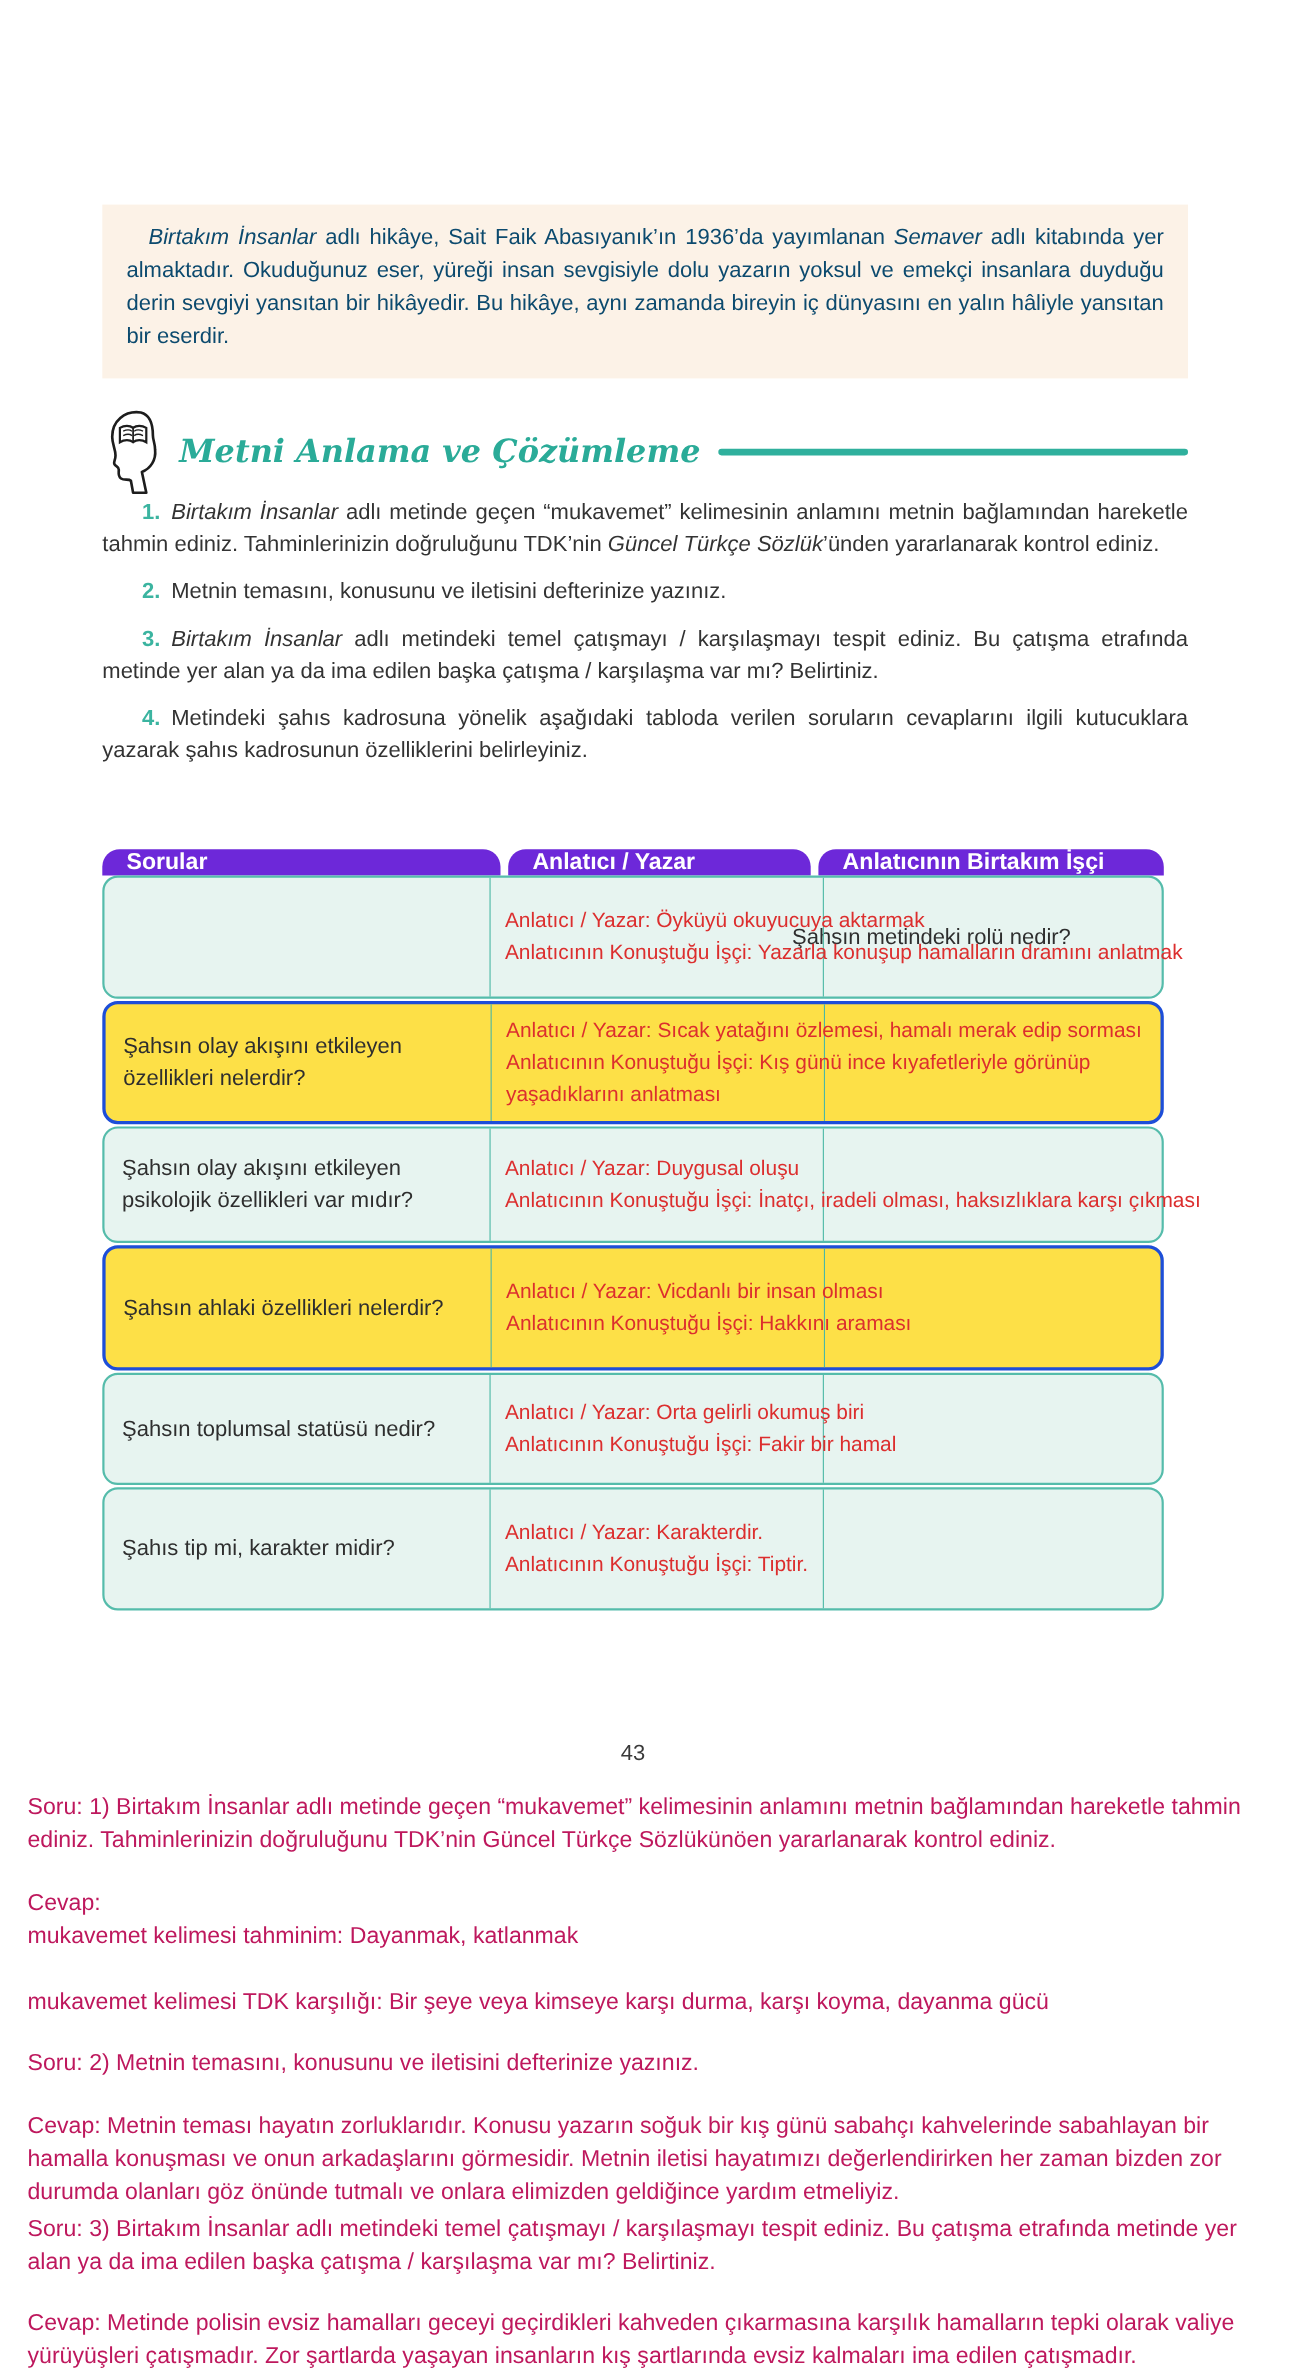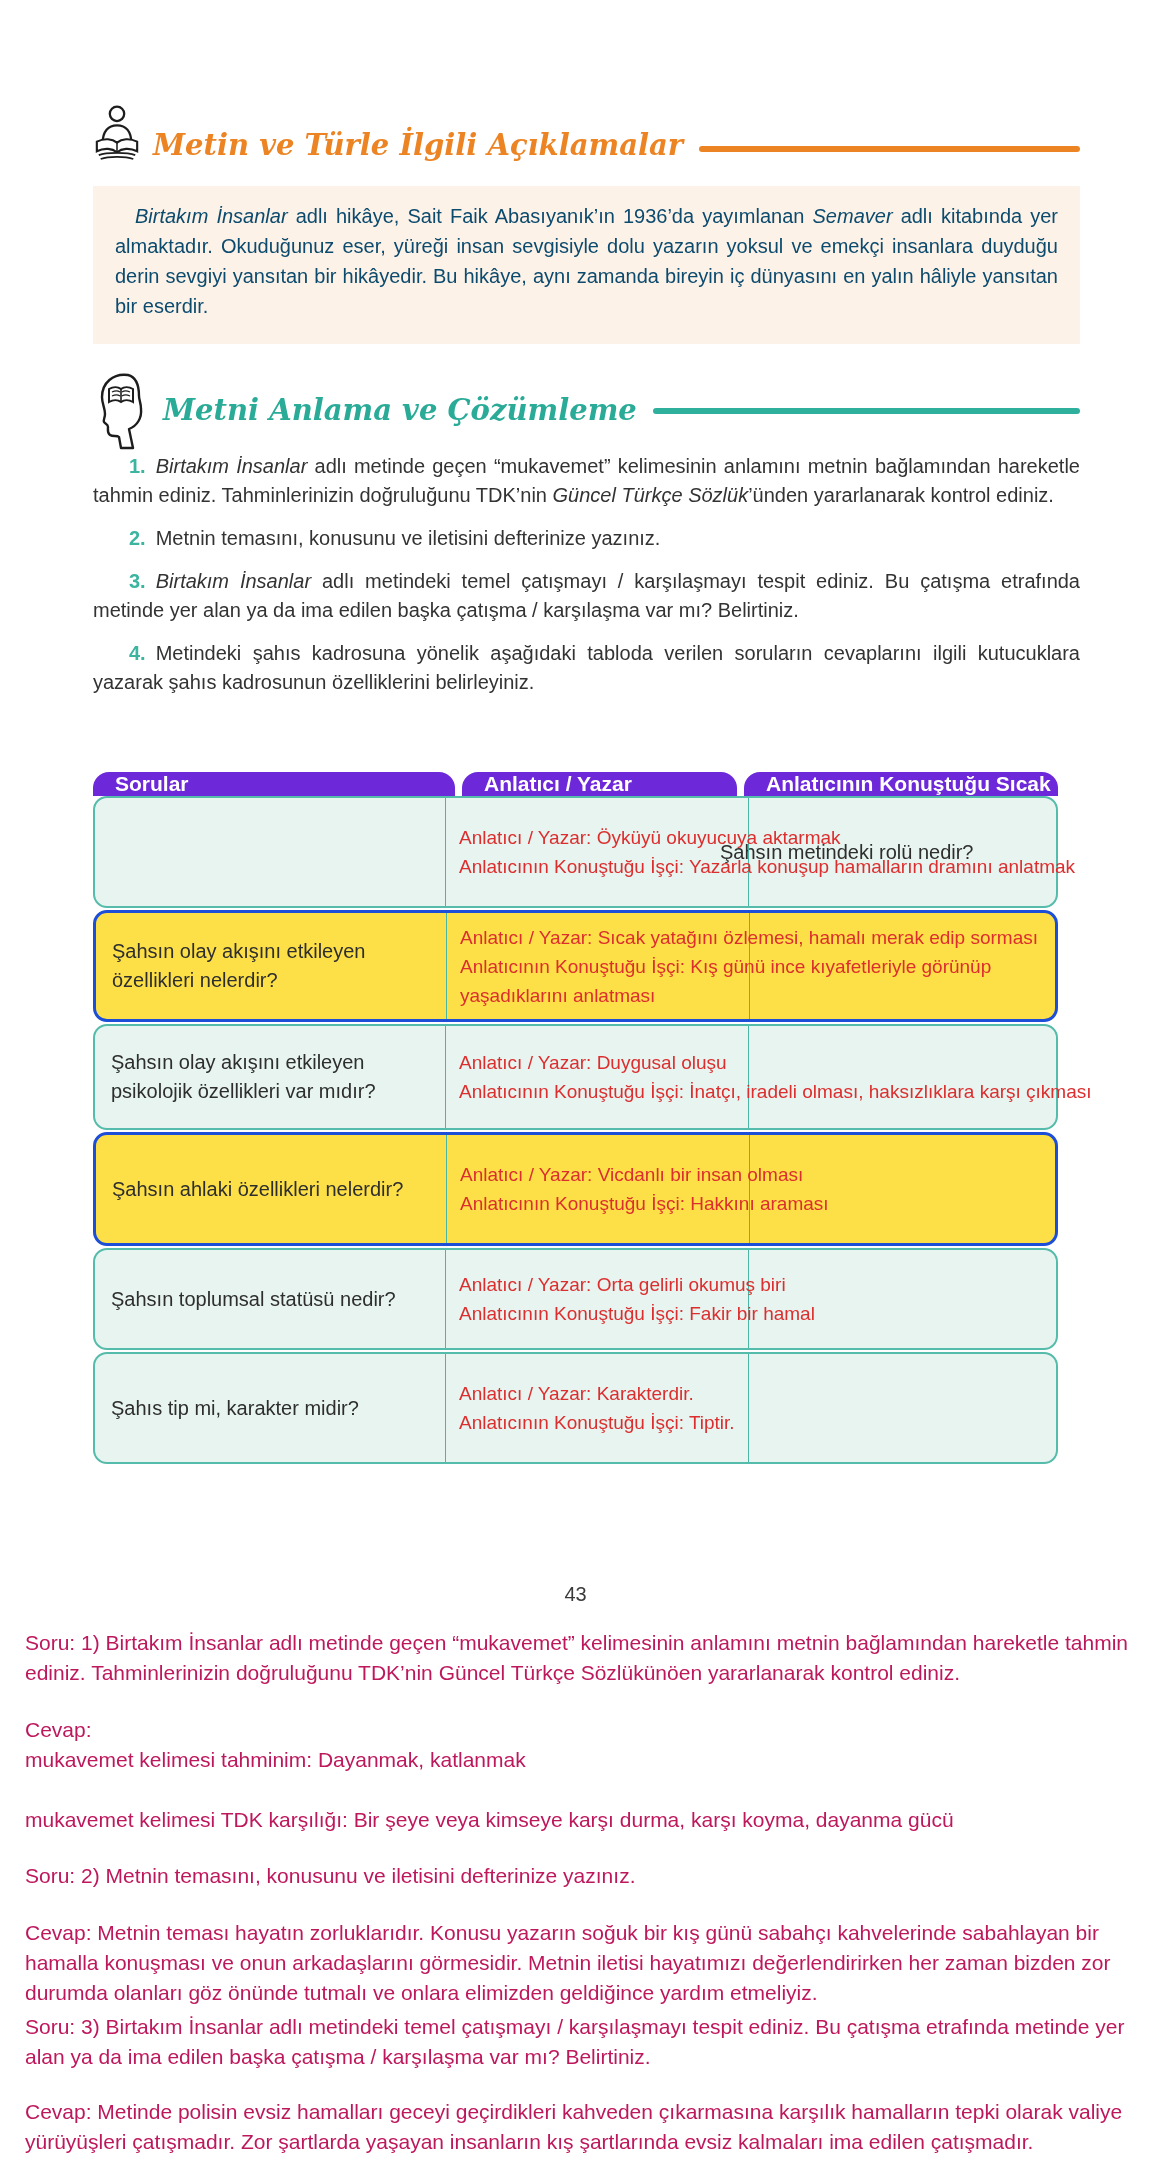--- a/index.html
+++ b/index.html
@@ -93,33 +93,20 @@
   .hand .gap-e{margin-top:4px;}
   .hand .gap-f{margin-top:25px;}
 
   svg{display:block;}
 </style>
 </head>
 <body>
 
 <div class="page">
 
-  <div class="sec-head" id="sec1">
-    <span class="icon">
-      <svg width="48" height="60" viewBox="0 0 50 60">
-        <circle cx="25" cy="9" r="7.5" fill="none" stroke="#1d1d1d" stroke-width="2.4"></circle>
-        <path d="M10 40 C10 27 16 21 25 21 C34 21 40 27 40 40" fill="#fff" stroke="#1d1d1d" stroke-width="2.4"></path>
-        <path d="M4 38 C12 34 20 35 25 39 C30 35 38 34 46 38 L46 48 C38 44 30 45 25 49 C20 45 12 44 4 48 Z" fill="#fff" stroke="#1d1d1d" stroke-width="2.2"></path>
-        <line x1="25" y1="39" x2="25" y2="49" stroke="#1d1d1d" stroke-width="1.6"></line>
-        <path d="M6 52 C14 49 36 49 44 52 M8 56 C16 53 34 53 42 56" fill="none" stroke="#1d1d1d" stroke-width="1.8"></path>
-      </svg>
-    </span>
-    <h1>Metin ve Türle İlgili Açıklamalar</h1>
-    <span class="rule"></span>
-  </div>
 
   <div class="intro-box">
     <p><i>Birtakım İnsanlar</i><span> adlı hikâye, Sait Faik Abasıyanık’ın 1936’da yayımlanan </span><i>Semaver</i><span> adlı kitabında yer almaktadır. Okuduğunuz eser, yüreği insan sevgisiyle dolu yazarın yoksul ve emekçi insanlara duyduğu derin sevgiyi yansıtan bir hikâyedir. Bu hikâye, aynı zamanda bireyin iç dünyasını en yalın hâliyle yansıtan bir eserdir.</span></p>
   </div>
 
   <div class="sec-head" id="sec2">
     <span class="icon">
       <svg width="58" height="78" viewBox="0 0 58 78">
         <path d="M35 3 C20 1 9 11 9 25 C9 32 12 36 12 42 C12 46 10 48 11 50 C12 52 15 52 15 55 C15 58 14 61 17 63 C20 65 24 63 26 65 L28 76 L40 76 L36 57 C44 54 49 46 48 37 C48 31 46 28 46 24 C46 12 43 5 35 3 Z" fill="none" stroke="#1d1d1d" stroke-width="2.4" stroke-linejoin="round"></path>
         <path d="M16 17 C20 14.5 25 14.5 28 17 C31 14.5 36 14.5 40 17 L40 30 C36 27.5 31 27.5 28 30 C25 27.5 20 27.5 16 30 Z" fill="#fff" stroke="#1d1d1d" stroke-width="2"></path>
@@ -135,21 +122,21 @@
     <p><span class="qnum">1.</span><i>Birtakım İnsanlar</i><span> adlı metinde geçen “mukavemet” kelimesinin anlamını metnin bağlamından hareketle tahmin ediniz. Tahminlerinizin doğruluğunu TDK’nin </span><i>Güncel Türkçe Sözlük</i><span>’ünden yararlanarak kontrol ediniz.</span></p>
     <p><span class="qnum">2.</span><span>Metnin temasını, konusunu ve iletisini defterinize yazınız.</span></p>
     <p><span class="qnum">3.</span><i>Birtakım İnsanlar</i><span> adlı metindeki temel çatışmayı / karşılaşmayı tespit ediniz. Bu çatışma etrafında metinde yer alan ya da ima edilen başka çatışma / karşılaşma var mı? Belirtiniz.</span></p>
     <p><span class="qnum">4.</span><span>Metindeki şahıs kadrosuna yönelik aşağıdaki tabloda verilen soruların cevaplarını ilgili kutucuklara yazarak şahıs kadrosunun özelliklerini belirleyiniz.</span></p>
   </div>
 
   <div class="kadro-table">
     <div class="thead">
       <div class="chip c1">Sorular</div>
       <div class="chip c2">Anlatıcı / Yazar</div>
-      <div class="chip c3">Anlatıcının Konuştuğu Sıcak</div>
+      <div class="chip c3">Anlatıcının Birtakım İşçi</div>
     </div>
 
     <div class="trow mint r1">
       <div class="qcell">Şahsın metindeki rolü nedir?</div>
       <span class="sep s1"></span>
       <span class="sep s2"></span>
       <div class="ans"><div>Anlatıcı / Yazar: Öyküyü okuyucuya aktarmak</div><div>Anlatıcının Konuştuğu İşçi: Yazarla konuşup hamalların dramını anlatmak</div></div>
     </div>
 
     <div class="trow peach r2">

